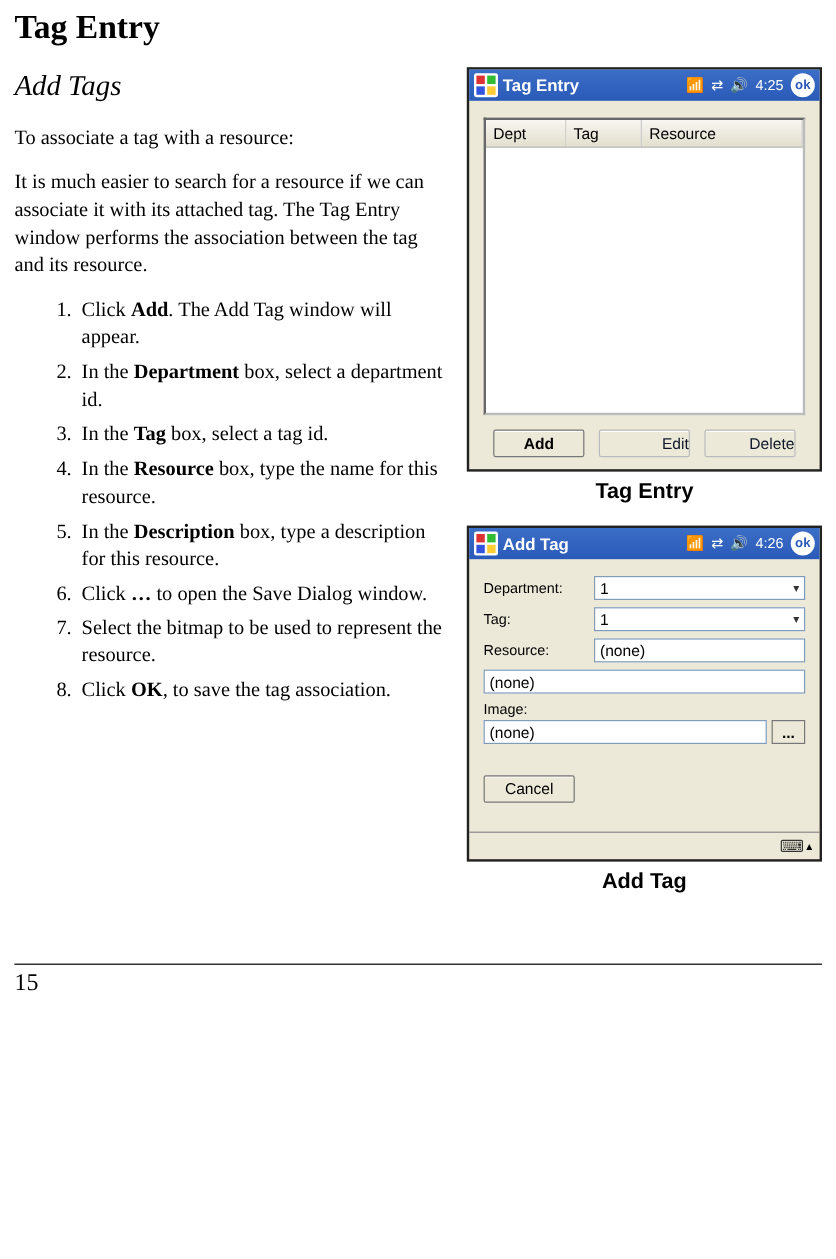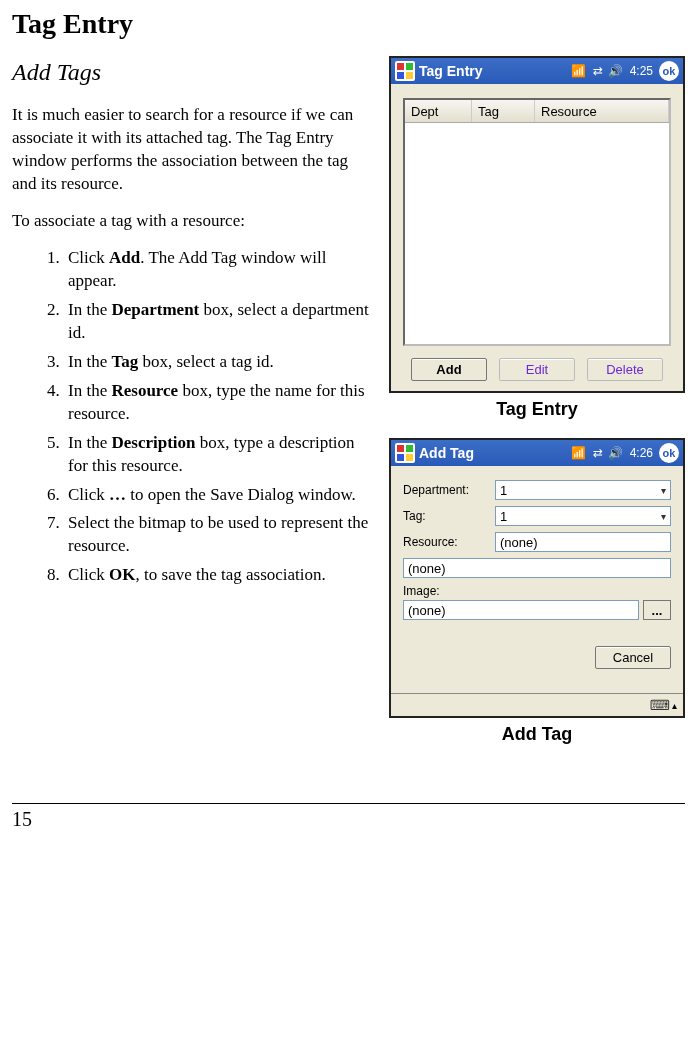--- a/index.html
+++ b/index.html
@@ -163,23 +163,24 @@
     border: 1px solid #777;
     background: #ECE9D8;
     padding: 3px 0;
     width: 74px;
     text-align: center;
     font-weight: bold;
     border-radius: 2px;
     box-shadow: 0 1px 0 #fff inset;
   }
   .btn.disabled {
-    color: #6d28d9;
+    color: #0f172a;
     font-weight: normal;
     border-color: #bbb;
+    text-align: right;
   }
   
   .form-row {
     display: flex;
     align-items: center;
     margin-bottom: 6px;
     gap: 6px;
   }
   .form-label {
     width: 86px;
@@ -225,21 +226,20 @@
     border: 1px solid #777;
     background: #ECE9D8;
     display:flex;
     align-items:center;
     justify-content:center;
     font-weight:bold;
     font-size:13px;
   }
   .cancel-row {
     display:flex;
-    justify-content:flex-end;
     margin-top: 26px;
   }
   .sip-row {
     border-top: 1px solid #888;
     height: 22px;
     display:flex;
     justify-content:flex-end;
     align-items:center;
     padding-right:6px;
     gap:2px;
@@ -256,22 +256,22 @@
   }
 </style>
 </head>
 <body>
 
 <h1>Tag Entry</h1>
 
 <div class="content-wrapper">
   <div class="text-col">
     <h2>Add Tags</h2>
+    <p>To associate a tag with a resource:</p>
     <p>It is much easier to search for a resource if we can associate it with its attached tag.  The Tag Entry window performs the association between the tag and its resource.</p>
-    <p>To associate a tag with a resource:</p>
     <ol class="steps">
       <li><span>Click </span><b>Add</b><span>.  The Add Tag window will appear.</span></li>
       <li><span>In the </span><b>Department</b><span> box, select a department id.</span></li>
       <li><span>In the </span><b>Tag</b><span> box, select a tag id.</span></li>
       <li><span>In the </span><b>Resource</b><span> box, type the name for this resource.</span></li>
       <li><span>In the </span><b>Description</b><span> box, type a description for this resource.</span></li>
       <li><span>Click </span><b>…</b><span> to open the Save Dialog window.</span></li>
       <li><span>Select the bitmap to be used to represent the resource.</span></li>
       <li><span>Click </span><b>OK</b><span>, to save the tag association.</span></li>
     </ol>

